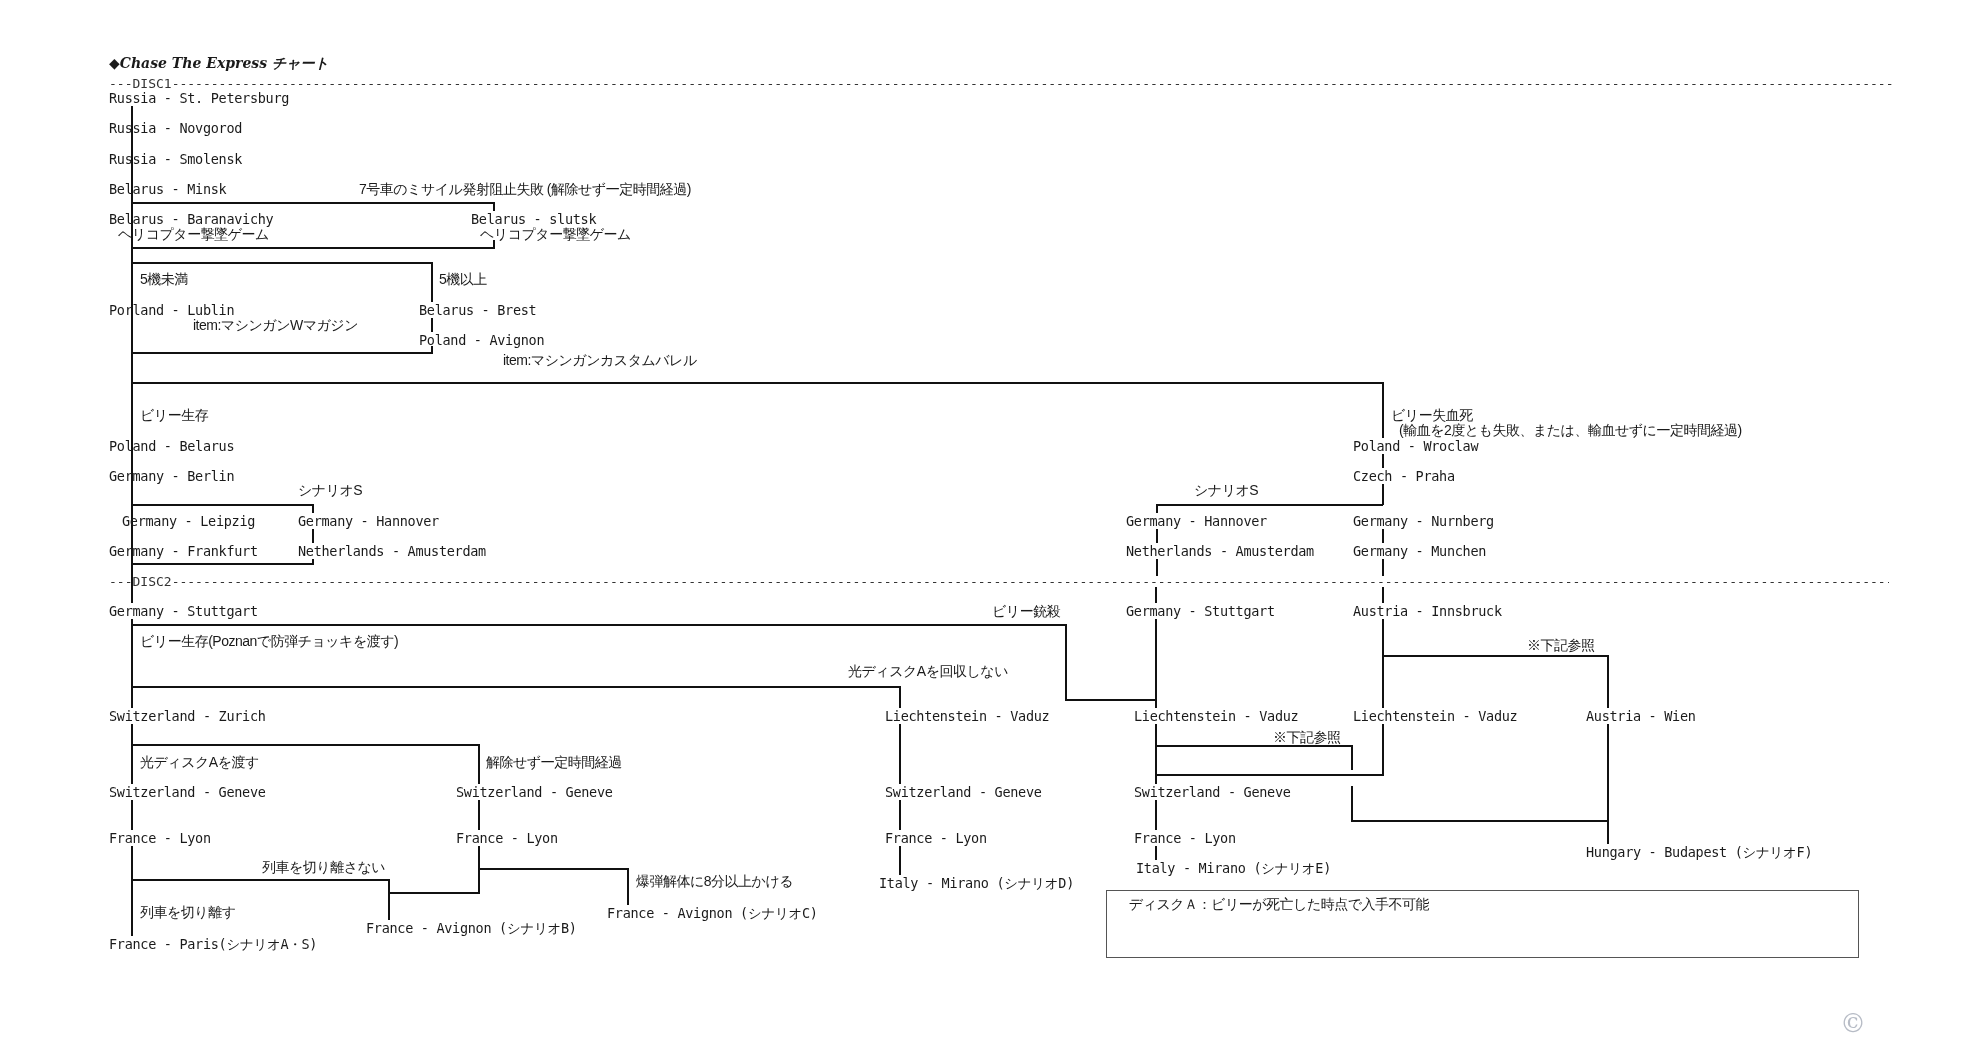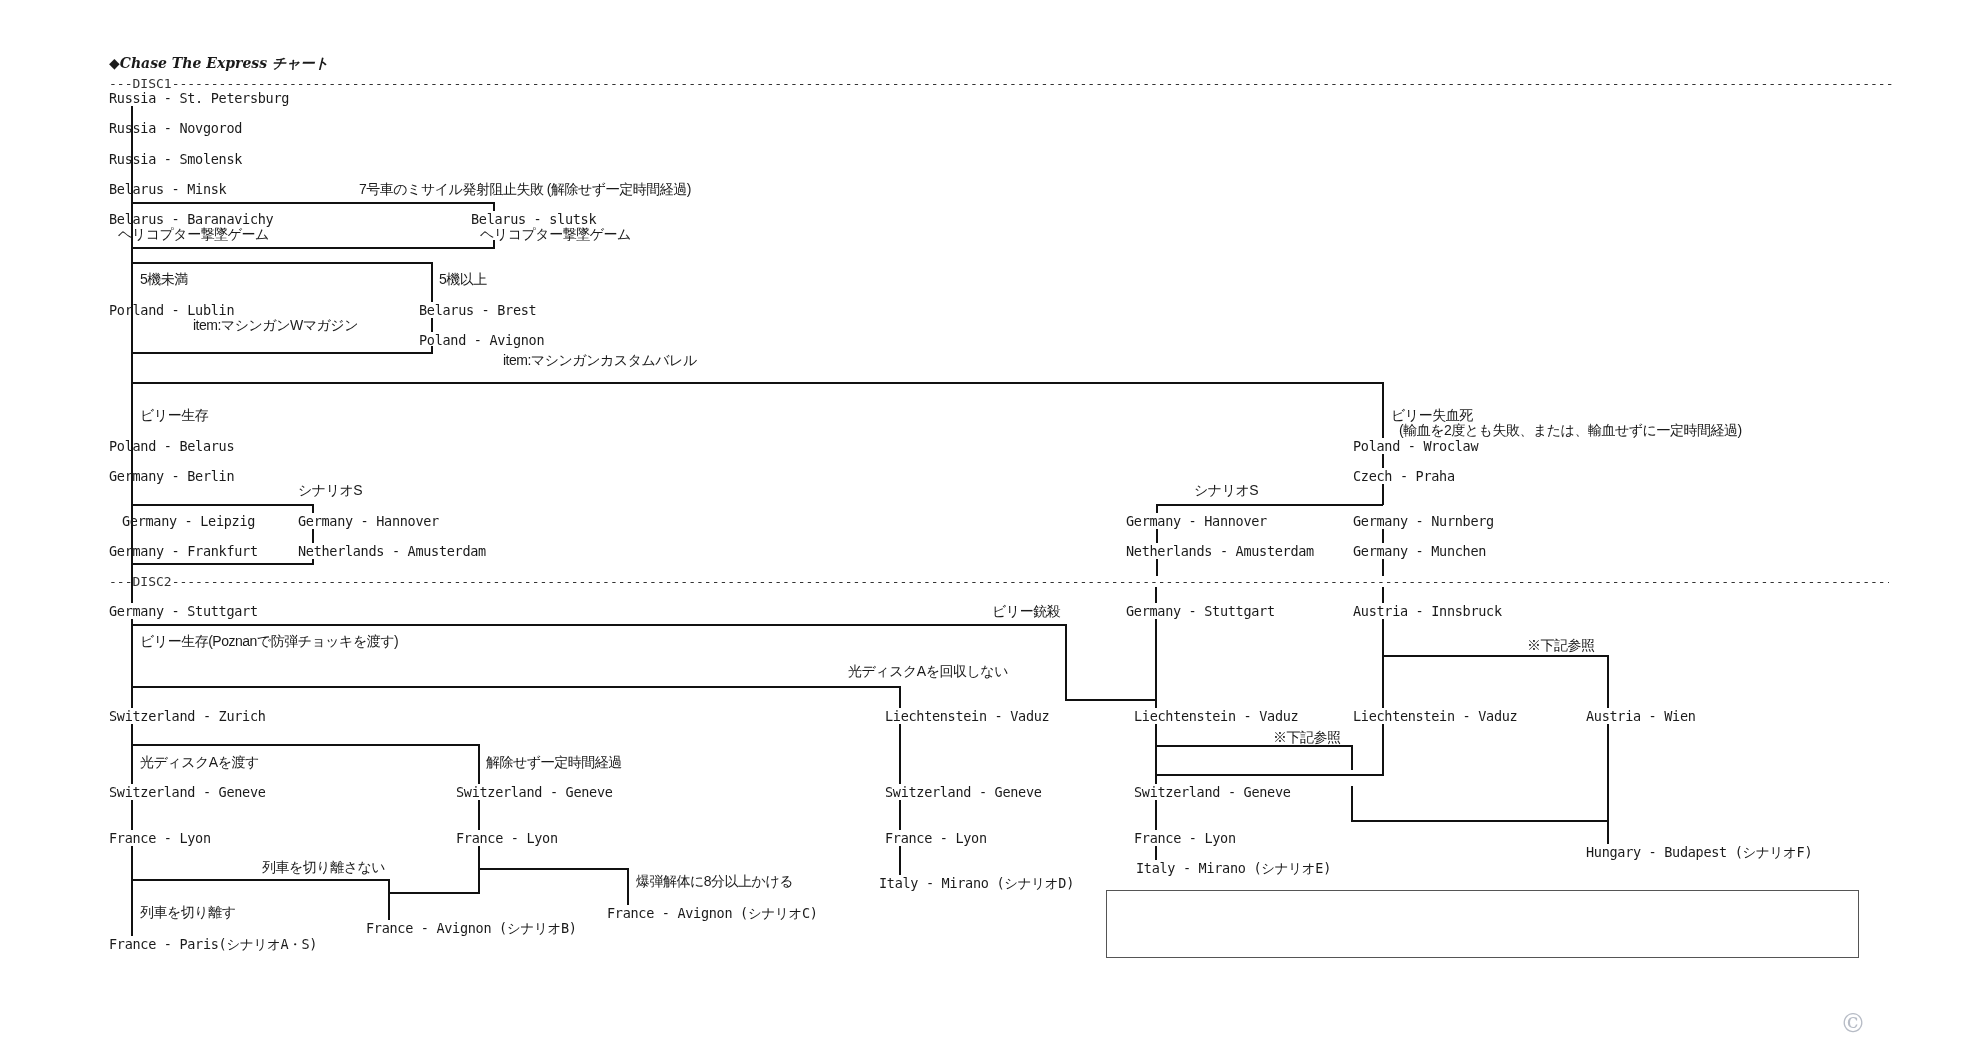--- a/index.html
+++ b/index.html
@@ -142,15 +142,16 @@
 <div class="t jp" style="left:848px;top:671px">光ディスクAを回収しない</div>
 <div class="t jp" style="left:1527px;top:645px">※下記参照</div>
 <div class="t jp" style="left:1273px;top:737px">※下記参照</div>
 <div class="t jp" style="left:140px;top:762px">光ディスクAを渡す</div>
 <div class="t jp" style="left:486px;top:762px">解除せず一定時間経過</div>
 <div class="t jp" style="left:262px;top:867px">列車を切り離さない</div>
 <div class="t jp" style="left:636px;top:881px">爆弾解体に8分以上かける</div>
 <div class="t jp" style="left:140px;top:912px">列車を切り離す</div>
 
 <div class="note">
+  <div>    ディスクＡ：ビリーが死亡した時点で入手不可能</div>
 </div>
 
 <div class="copyright">© Chitamdo</div>
 
 </body></html>

